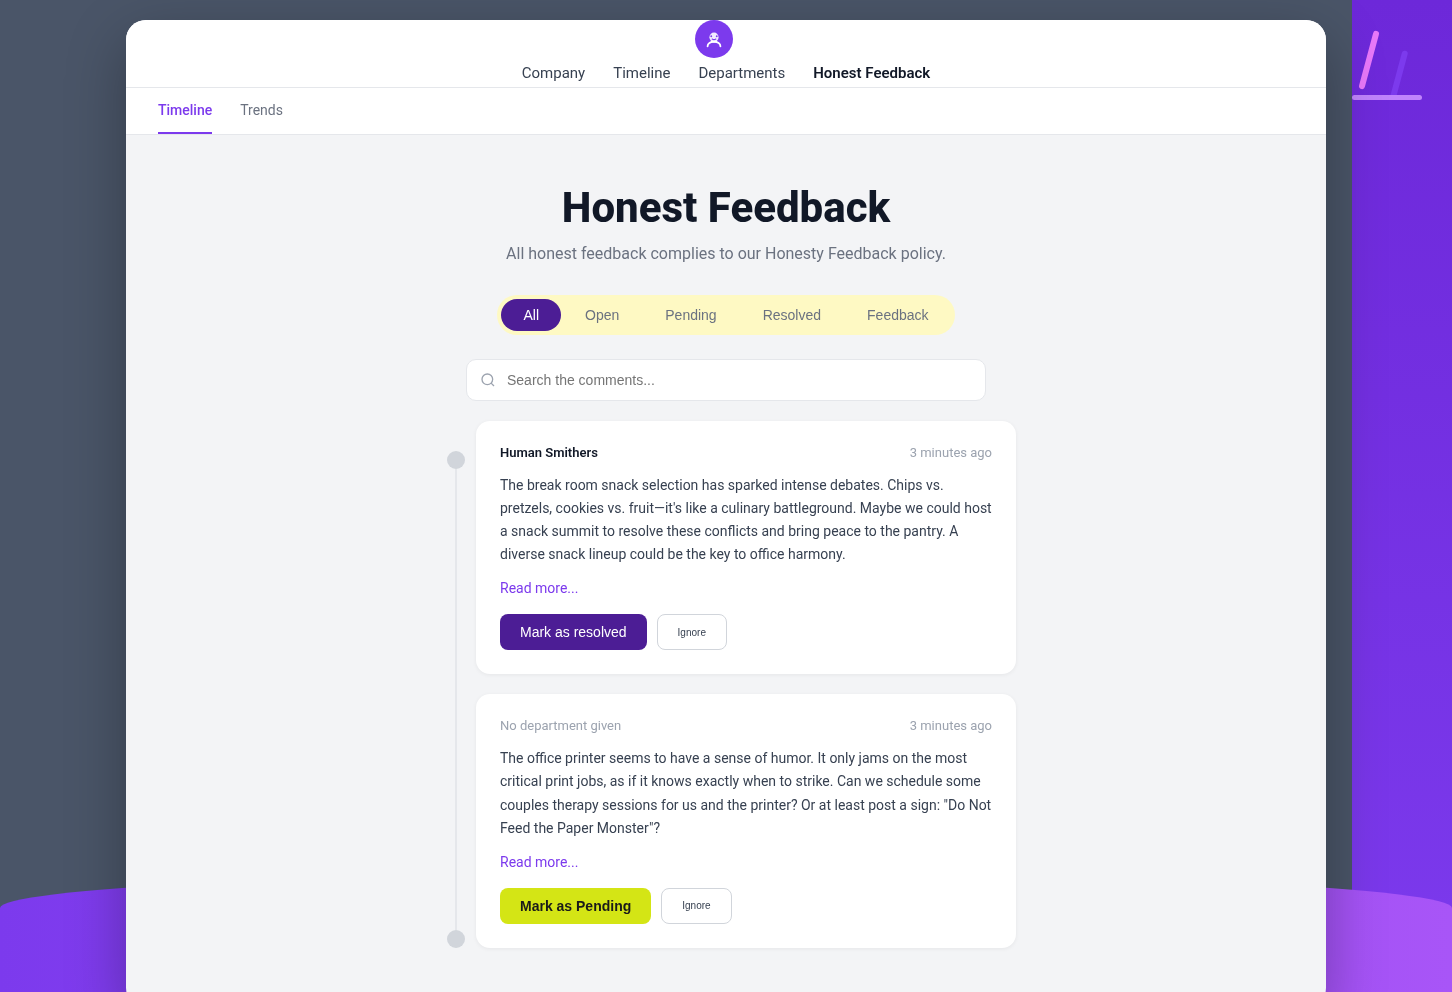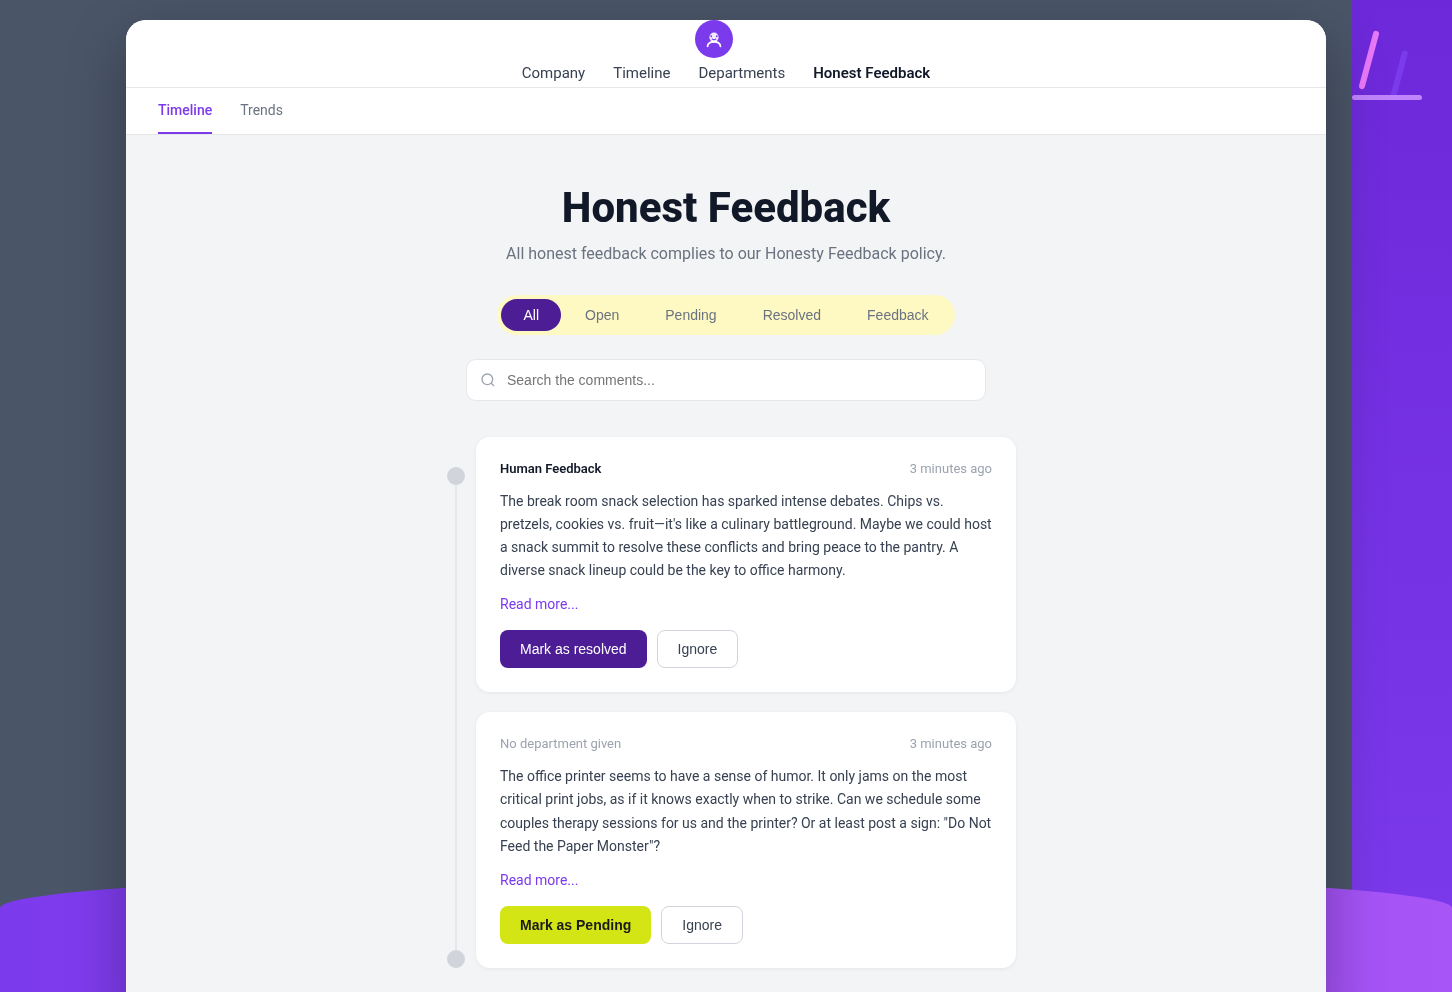--- a/index.html
+++ b/index.html
@@ -251,21 +251,21 @@
     }
 
     .filter-tab.active {
       background: #4c1d95;
       color: white;
     }
 
     
     .search-container {
       width: 520px;
-      margin-bottom: 36px;
+      margin-bottom: 20px;
       position: relative;
     }
 
     .search-icon {
       position: absolute;
       left: 14px;
       top: 50%;
       transform: translateY(-50%);
       color: #9ca3af;
     }
@@ -355,21 +355,21 @@
       font-weight: 600;
       cursor: pointer;
     }
 
     .btn-ignore {
       padding: 10px 20px;
       background: white;
       color: #374151;
       border: 1px solid #d1d5db;
       border-radius: 8px;
-      font-size: 14px;
+      font-size: 10px;
       font-weight: 400;
       cursor: pointer;
     }
 
     
     .timeline-container {
       display: flex;
       width: 580px;
       position: relative;
     }
@@ -479,21 +479,21 @@
       <div class="timeline-dots-col">
         <div class="timeline-dot"></div>
         <div class="timeline-dot-spacer"></div>
         <div class="timeline-dot2"></div>
       </div>
 
       <div class="cards-col">
 
         <div class="feedback-card">
           <div class="card-header">
-            <span class="card-department">Human Feedback</span>
+            <span class="card-department">Human Smithers</span>
             <span class="card-time">3 minutes ago</span>
           </div>
           <p class="card-body">The break room snack selection has sparked intense debates. Chips vs. pretzels, cookies vs. fruit—it's like a culinary battleground. Maybe we could host a snack summit to resolve these conflicts and bring peace to the pantry. A diverse snack lineup could be the key to office harmony.</p>
           <a class="read-more">Read more...</a>
           <div class="card-actions">
             <button class="btn-resolve">Mark as resolved</button>
             <button class="btn-ignore">Ignore</button>
           </div>
         </div>
 

